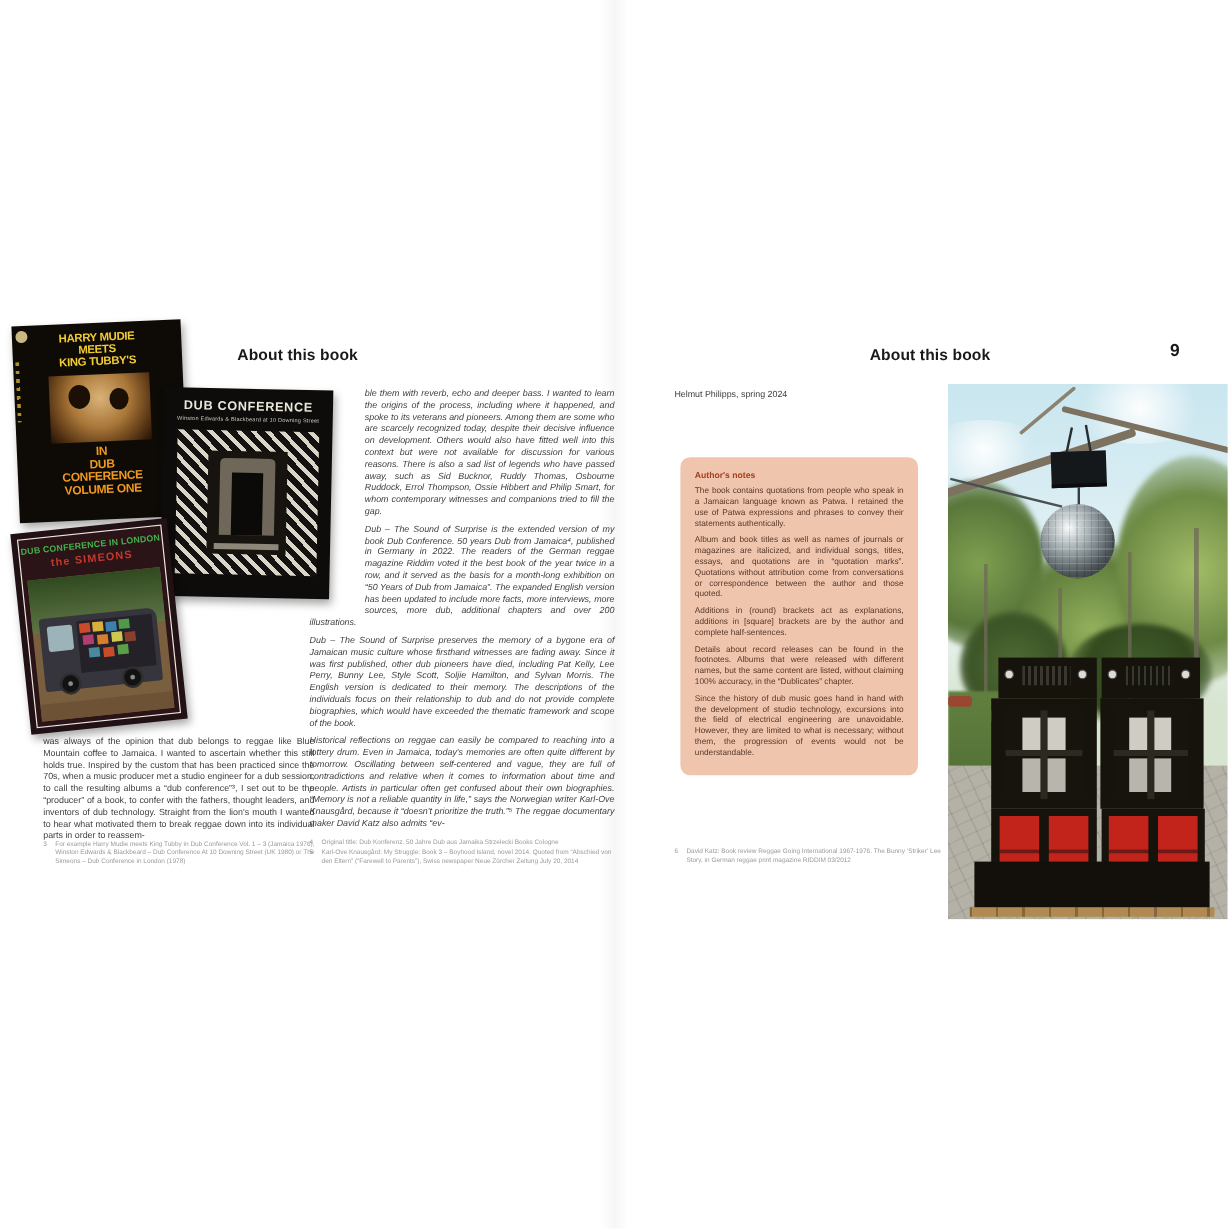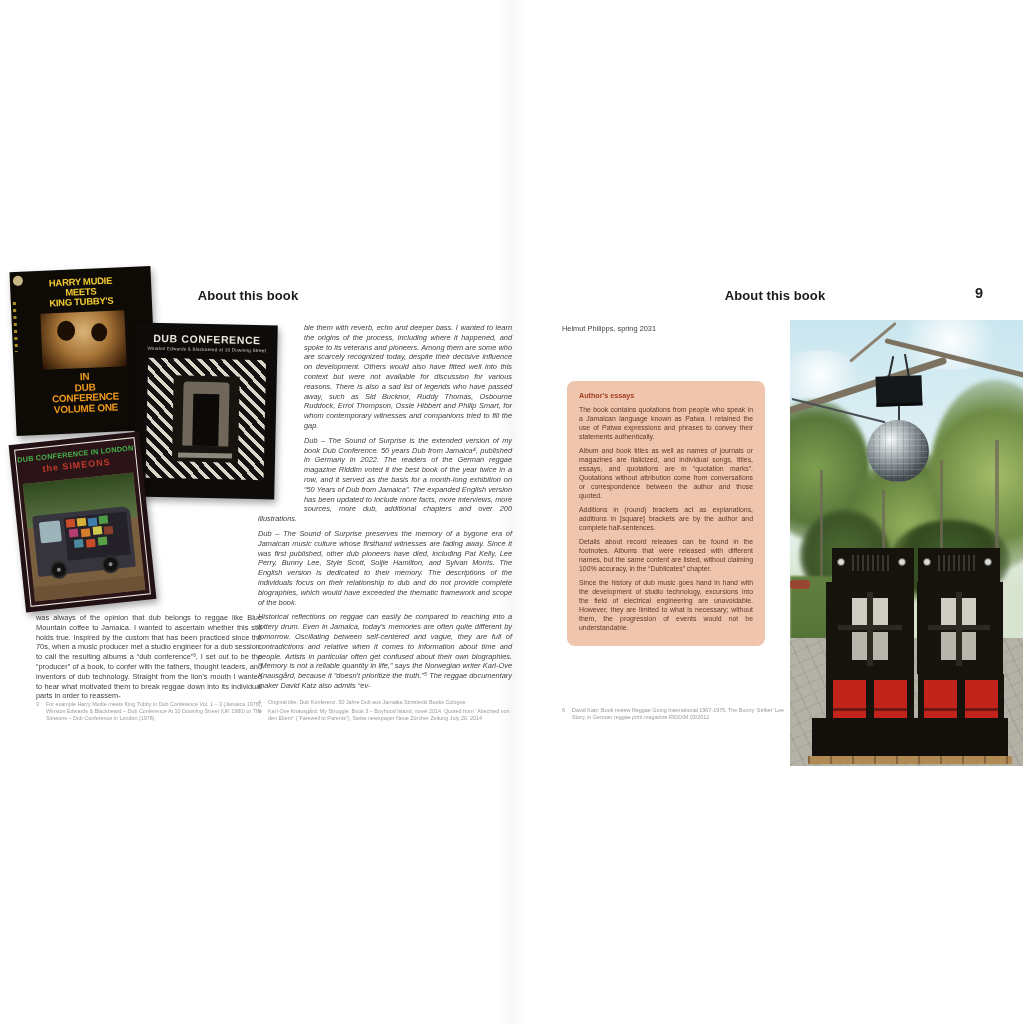--- a/index.html
+++ b/index.html
@@ -213,25 +213,25 @@
         <span class="fn-num">4</span>
         <span class="fn-text">Original title: Dub Konferenz. 50 Jahre Dub aus Jamaika Strzelecki Books Cologne</span>
       </div>
       <div class="fn-item">
         <span class="fn-num">5</span>
         <span class="fn-text">Karl-Ove Knausgård: My Struggle: Book 3 – Boyhood Island, novel 2014. Quoted from “Abschied von den Eltern” (“Farewell to Parents”), Swiss newspaper Neue Zürcher Zeitung July 20, 2014</span>
       </div>
     </div>
 
   <div id="col-right" class="bodycol">
-    <div class="signature">Helmut Philipps, spring 2031</div>
+    <div class="signature">Helmut Philipps, spring 2024</div>
   </div>
 
   <div id="notes-box">
-    <div class="notes-title">Author's essays</div>
+    <div class="notes-title">Author's notes</div>
     <div>
         <p class="para">The book contains quotations from people who speak in a Jamaican language known as Patwa. I retained the use of Patwa expressions and phrases to convey their statements authentically.</p>
         <p class="para">Album and book titles as well as names of journals or magazines are italicized, and individual songs, titles, essays, and quotations are in “quotation marks”. Quotations without attribution come from conversations or correspondence between the author and those quoted.</p>
         <p class="para">Additions in (round) brackets act as explanations, additions in [square] brackets are by the author and complete half-sentences.</p>
         <p class="para">Details about record releases can be found in the footnotes. Albums that were released with different names, but the same content are listed, without claiming 100% accuracy, in the “Dublicates” chapter.</p>
         <p class="para">Since the history of dub music goes hand in hand with the development of studio technology, excursions into the field of electrical engineering are unavoidable. However, they are limited to what is necessary; without them, the progression of events would not be understandable.</p>
       </div>
   </div>
 
   <div id="fn-right" class="fnblock">

